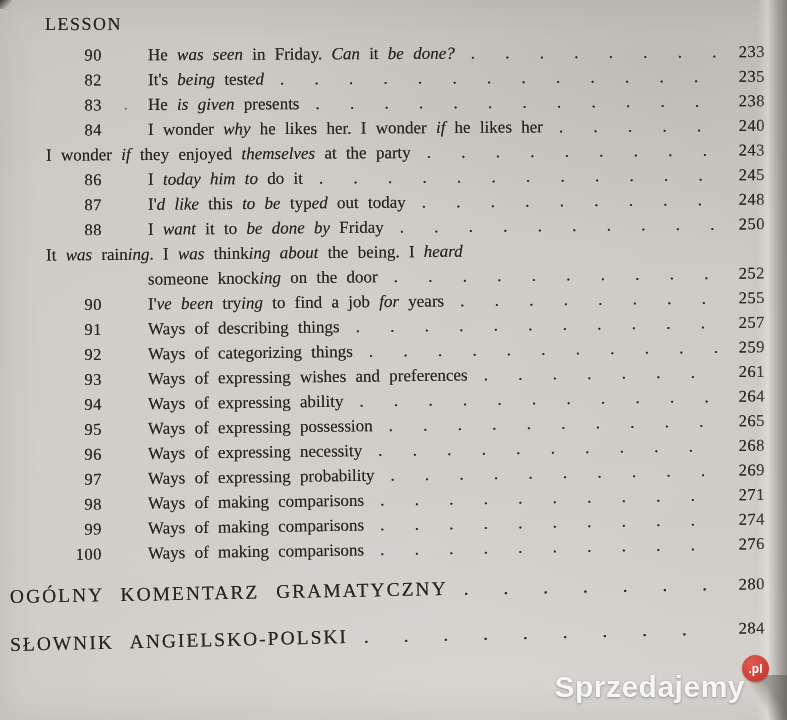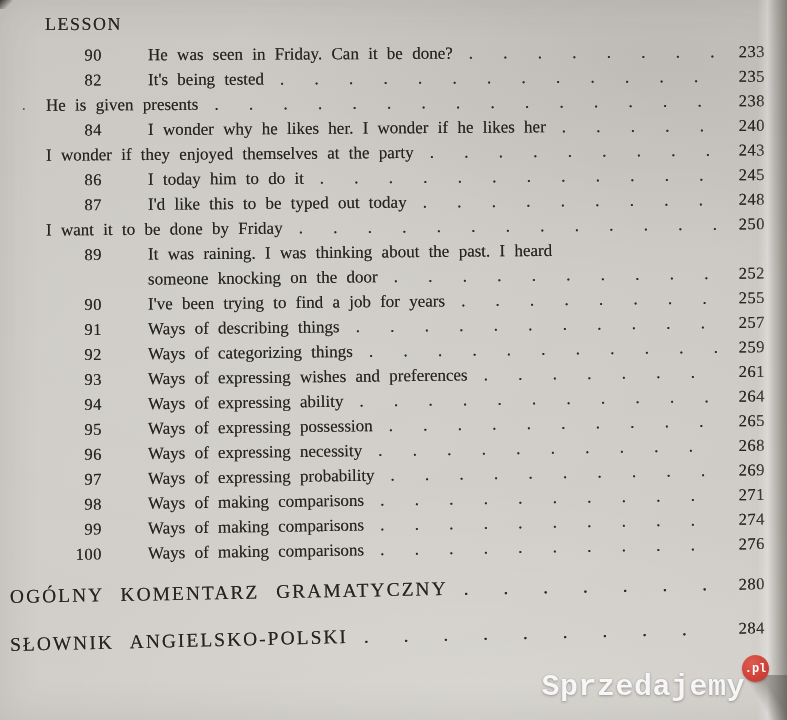--- a/index.html
+++ b/index.html
@@ -15,21 +15,21 @@
   }
   .content {
     position:absolute; inset:0; padding:12px 22px 0 0;
     color:#26241f;
     text-shadow:0 0 0.5px rgba(38,36,31,0.65);
   }
   .toc-header { margin-left:45px; font-size:18px; letter-spacing:1.5px; line-height:25px; margin-bottom:6px; transform:rotate(-0.25deg); transform-origin:0 50%; }
   .line { display:flex; align-items:baseline; line-height:25px; height:25px; font-size:17px; transform-origin:0 50%; }
   .num  { width:102px; flex:none; text-align:right; font-size:16.5px; letter-spacing:0.5px; }
   .title{ margin-left:46px; position:relative; white-space:nowrap; word-spacing:5px; flex:none; }
-  .it   { }
+  .it   { font-style:italic; }
   .pre  { position:absolute; left:-24px; top:0; color:#5d594f; font-size:14px; }
   .leader { flex:1 1 0; min-width:0; overflow:hidden; white-space:nowrap; margin:0 10px 0 16px; word-spacing:26px; color:#2b2923; }
   .pagenum { flex:none; min-width:36px; text-align:right; font-size:16.5px; letter-spacing:0.5px; }
   .section-row { display:flex; align-items:baseline; margin-left:10px; font-size:19.5px; letter-spacing:2px; line-height:27px; transform-origin:0 50%; white-space:nowrap; }
   .section-row .title { margin-left:0; word-spacing:10px; font-size:19.5px; }
   .section-row.first { margin-top:15px; }
   .section-row.second{ margin-top:20px; }
   .page-edge {
     position:absolute; top:0; right:0; width:30px; height:100%; pointer-events:none;
     background:linear-gradient(to right, rgba(0,0,0,0) 0, rgba(255,255,255,0.30) 35%, rgba(95,90,82,0.14) 62%, rgba(72,68,61,0.48) 100%);
@@ -37,21 +37,21 @@
   .corner-br {
     position:absolute; right:0; bottom:0; width:70px; height:45px; pointer-events:none;
     background:linear-gradient(58deg, rgba(0,0,0,0) 55%, rgba(72,68,61,0.42) 75%);
   }
   .corner-tl {
     position:absolute; left:0; top:0; width:12px; height:9px; pointer-events:none;
     background:linear-gradient(135deg, rgba(35,33,29,0.85), rgba(0,0,0,0) 70%);
   }
   .watermark {
     position:absolute; right:42px; bottom:16px;
-    font-family:Liberation Mono, monospace; font-weight:bold; font-size:30px;
+    font-family:Liberation Sans, sans-serif; font-weight:bold; font-size:30px;
     color:rgba(255,255,255,0.93); letter-spacing:0.5px;
     text-shadow:0 1px 3px rgba(0,0,0,0.28), 0 0 1px rgba(0,0,0,0.22);
   }
   .pl-badge {
     position:absolute; top:-15px; right:-24px; width:27px; height:27px; border-radius:50%;
     background:radial-gradient(circle at 35% 30%, #dd5a50, #cf4138 60%, #b93a32 100%);
     color:#fff; font-size:12px; font-weight:bold; letter-spacing:0;
     display:flex; align-items:center; justify-content:center;
     text-shadow:none; box-shadow:0 1px 2px rgba(0,0,0,0.25);
   }
@@ -74,20 +74,21 @@
         <div>
           <div class="line" style="transform: rotate(-0.33deg);">
     <span class="num">82</span>
     <span class="title"><span>It's </span><span class="it">being</span><span> test</span><span class="it">ed</span></span>
     <span class="leader">. . . . . . . . . . . . . . . . . . . . . . . . . . . . . . . . . . . . . . . . </span>
     <span class="pagenum">235</span>
   </div>
         </div>
         <div>
           <div class="line" style="transform: rotate(-0.36deg);">
+    <span class="num">83</span>
     <span class="title"><span class="pre">.</span><span>He </span><span class="it">is given</span><span> presents</span></span>
     <span class="leader">. . . . . . . . . . . . . . . . . . . . . . . . . . . . . . . . . . . . . . . . </span>
     <span class="pagenum">238</span>
   </div>
         </div>
         <div>
           <div class="line" style="transform: rotate(-0.39deg);">
     <span class="num">84</span>
     <span class="title"><span>I wonder </span><span class="it">why</span><span> he likes her. I wonder </span><span class="it">if</span><span> he likes her</span></span>
     <span class="leader">. . . . . . . . . . . . . . . . . . . . . . . . . . . . . . . . . . . . . . . . </span>
@@ -112,29 +113,29 @@
         <div>
           <div class="line" style="transform: rotate(-0.48deg);">
     <span class="num">87</span>
     <span class="title"><span>I'</span><span class="it">d like</span><span> this </span><span class="it">to be</span><span> typ</span><span class="it">ed</span><span> out today</span></span>
     <span class="leader">. . . . . . . . . . . . . . . . . . . . . . . . . . . . . . . . . . . . . . . . </span>
     <span class="pagenum">248</span>
   </div>
         </div>
         <div>
           <div class="line" style="transform: rotate(-0.51deg);">
+    <span class="num">88</span>
     <span class="title"><span>I </span><span class="it">want</span><span> it to </span><span class="it">be done by</span><span> Friday</span></span>
     <span class="leader">. . . . . . . . . . . . . . . . . . . . . . . . . . . . . . . . . . . . . . . . </span>
     <span class="pagenum">250</span>
   </div>
         </div>
         <div>
           <div class="line" style="transform: rotate(-0.54deg);">
-    <span class="num">89</span>
-    <span class="title"><span>It </span><span class="it">was</span><span> rain</span><span class="it">ing</span><span>. I </span><span class="it">was</span><span> think</span><span class="it">ing</span><span> </span><span class="it">about</span><span> the past. I </span><span class="it">heard</span></span>
+    <span class="title"><span>It </span><span class="it">was</span><span> rain</span><span class="it">ing</span><span>. I </span><span class="it">was</span><span> think</span><span class="it">ing</span><span> </span><span class="it">about</span><span> the being. I </span><span class="it">heard</span></span>
 
   </div>
           <div class="line" style="transform: rotate(-0.57deg);">
     <span class="num"></span>
     <span class="title"><span>someone knock</span><span class="it">ing</span><span> on the door</span></span>
     <span class="leader">. . . . . . . . . . . . . . . . . . . . . . . . . . . . . . . . . . . . . . . . </span>
     <span class="pagenum">252</span>
   </div>
         </div>
         <div>

